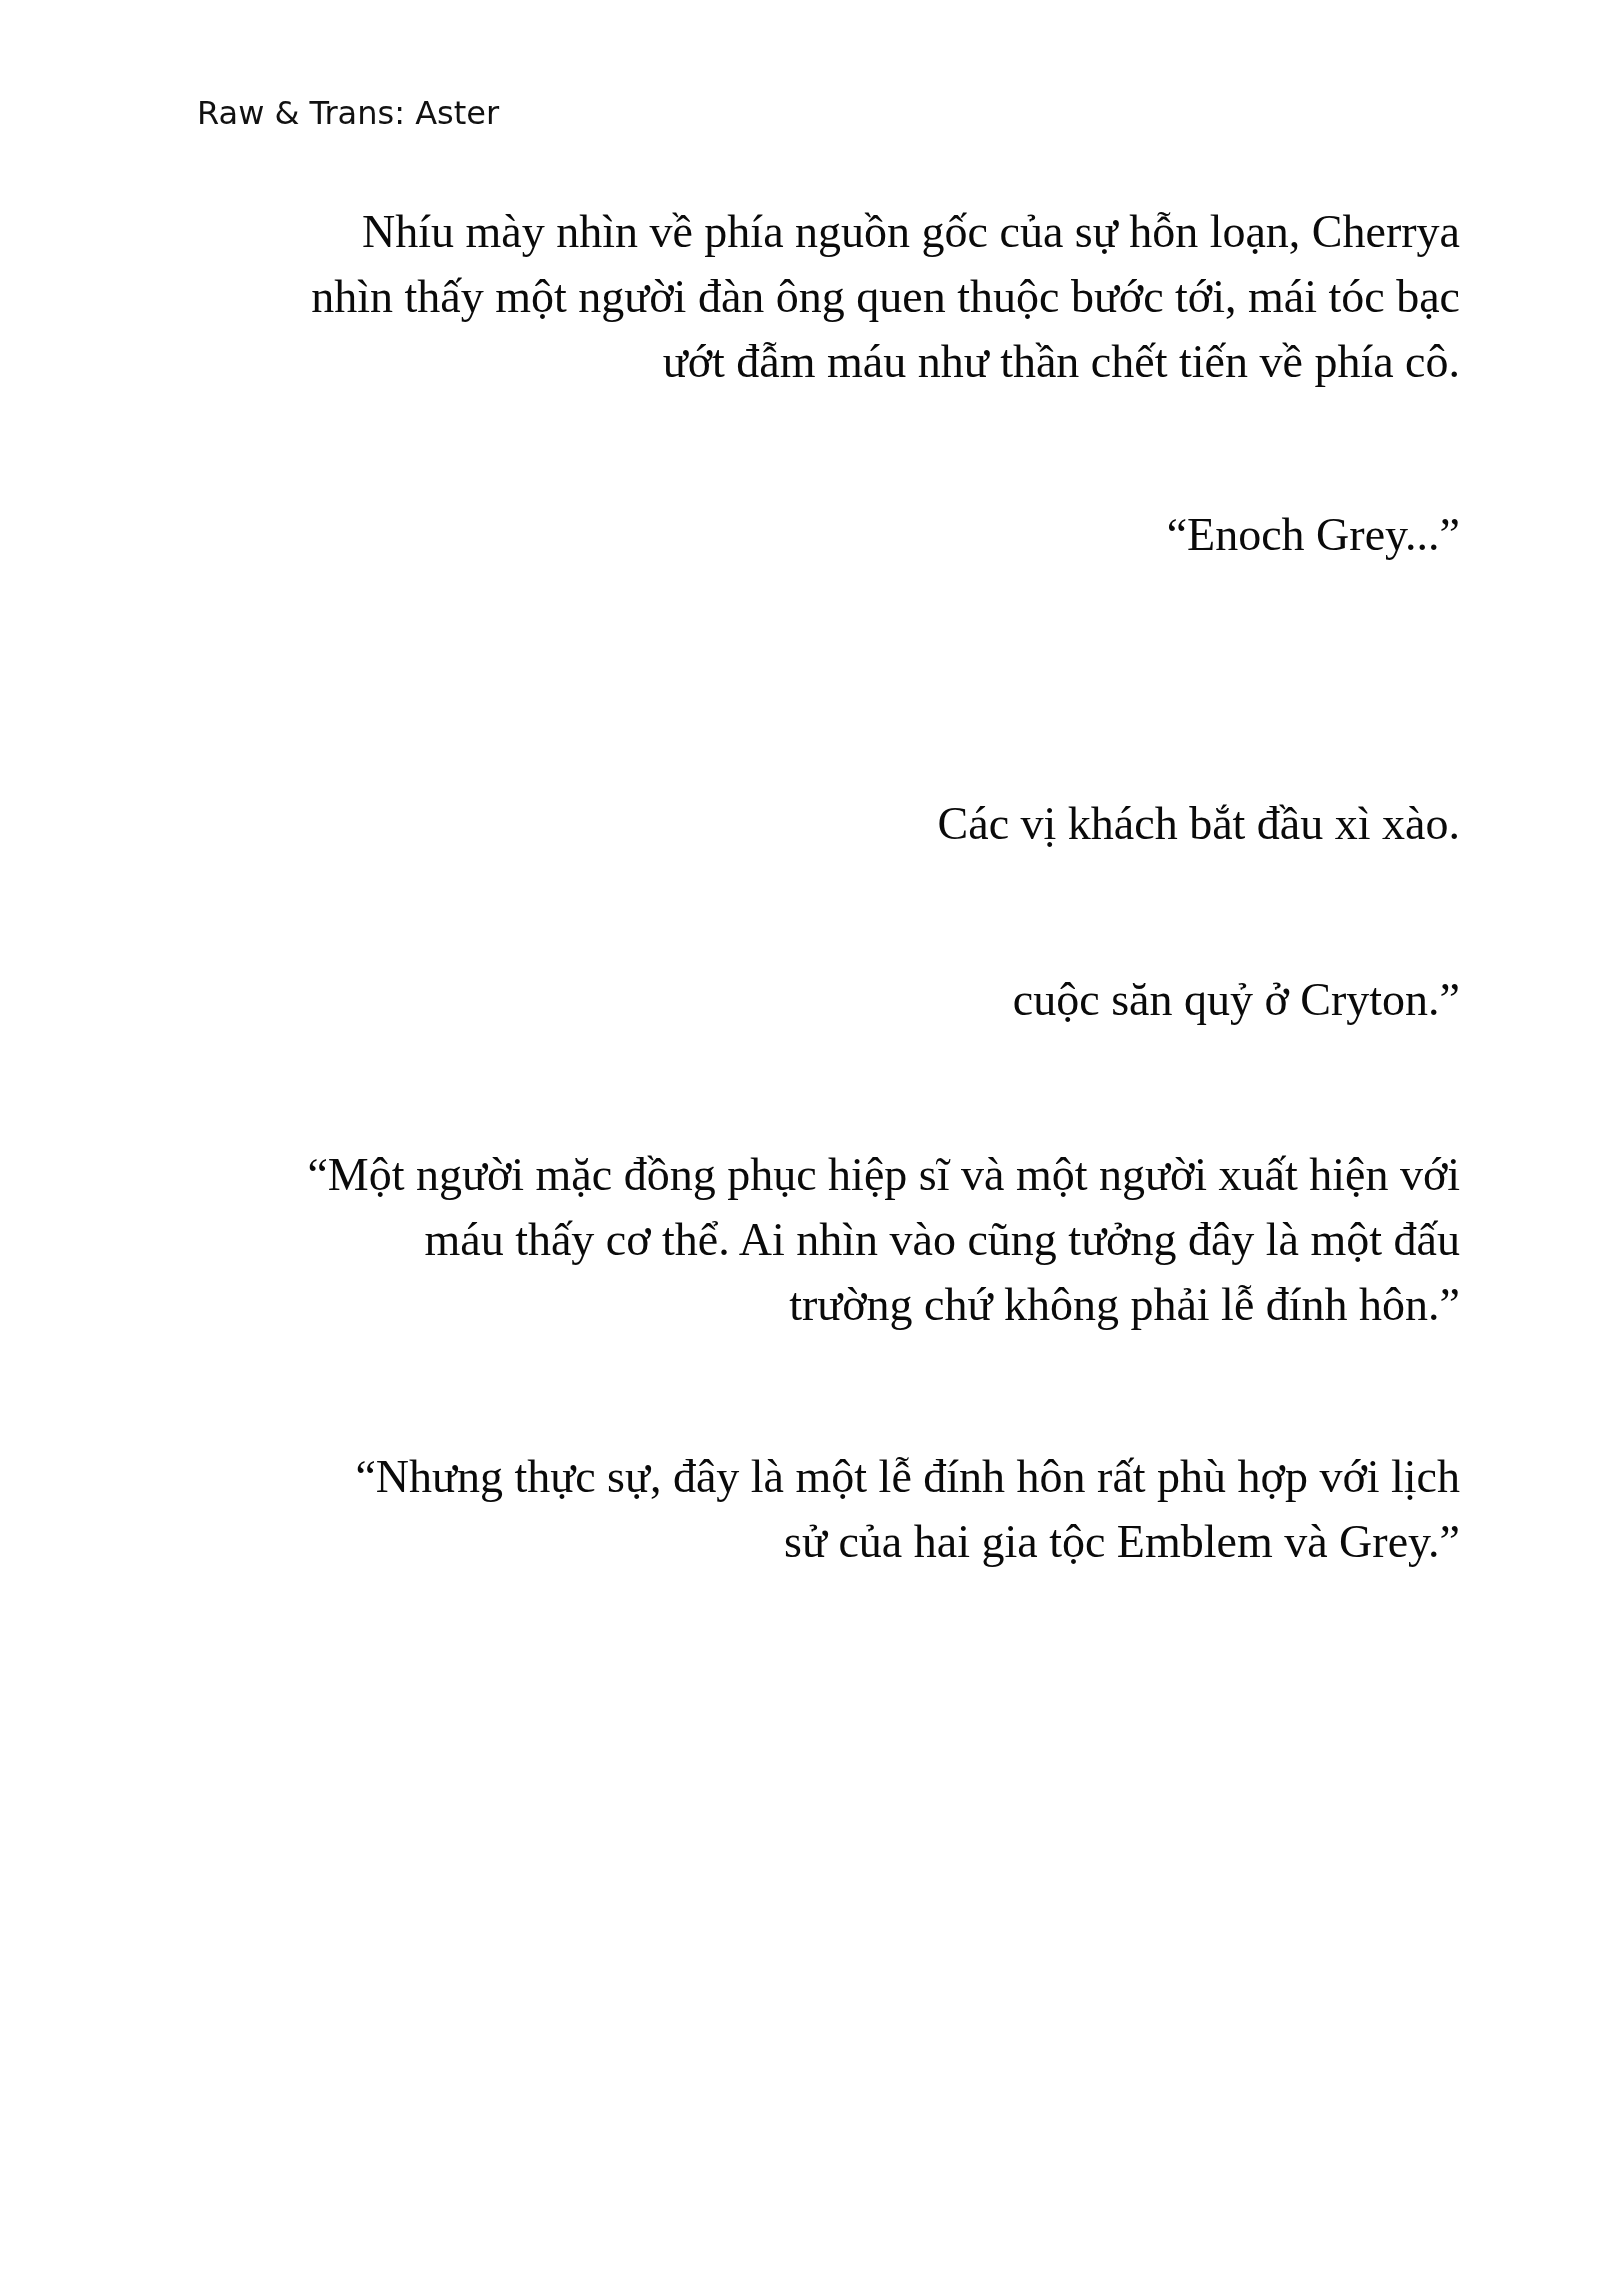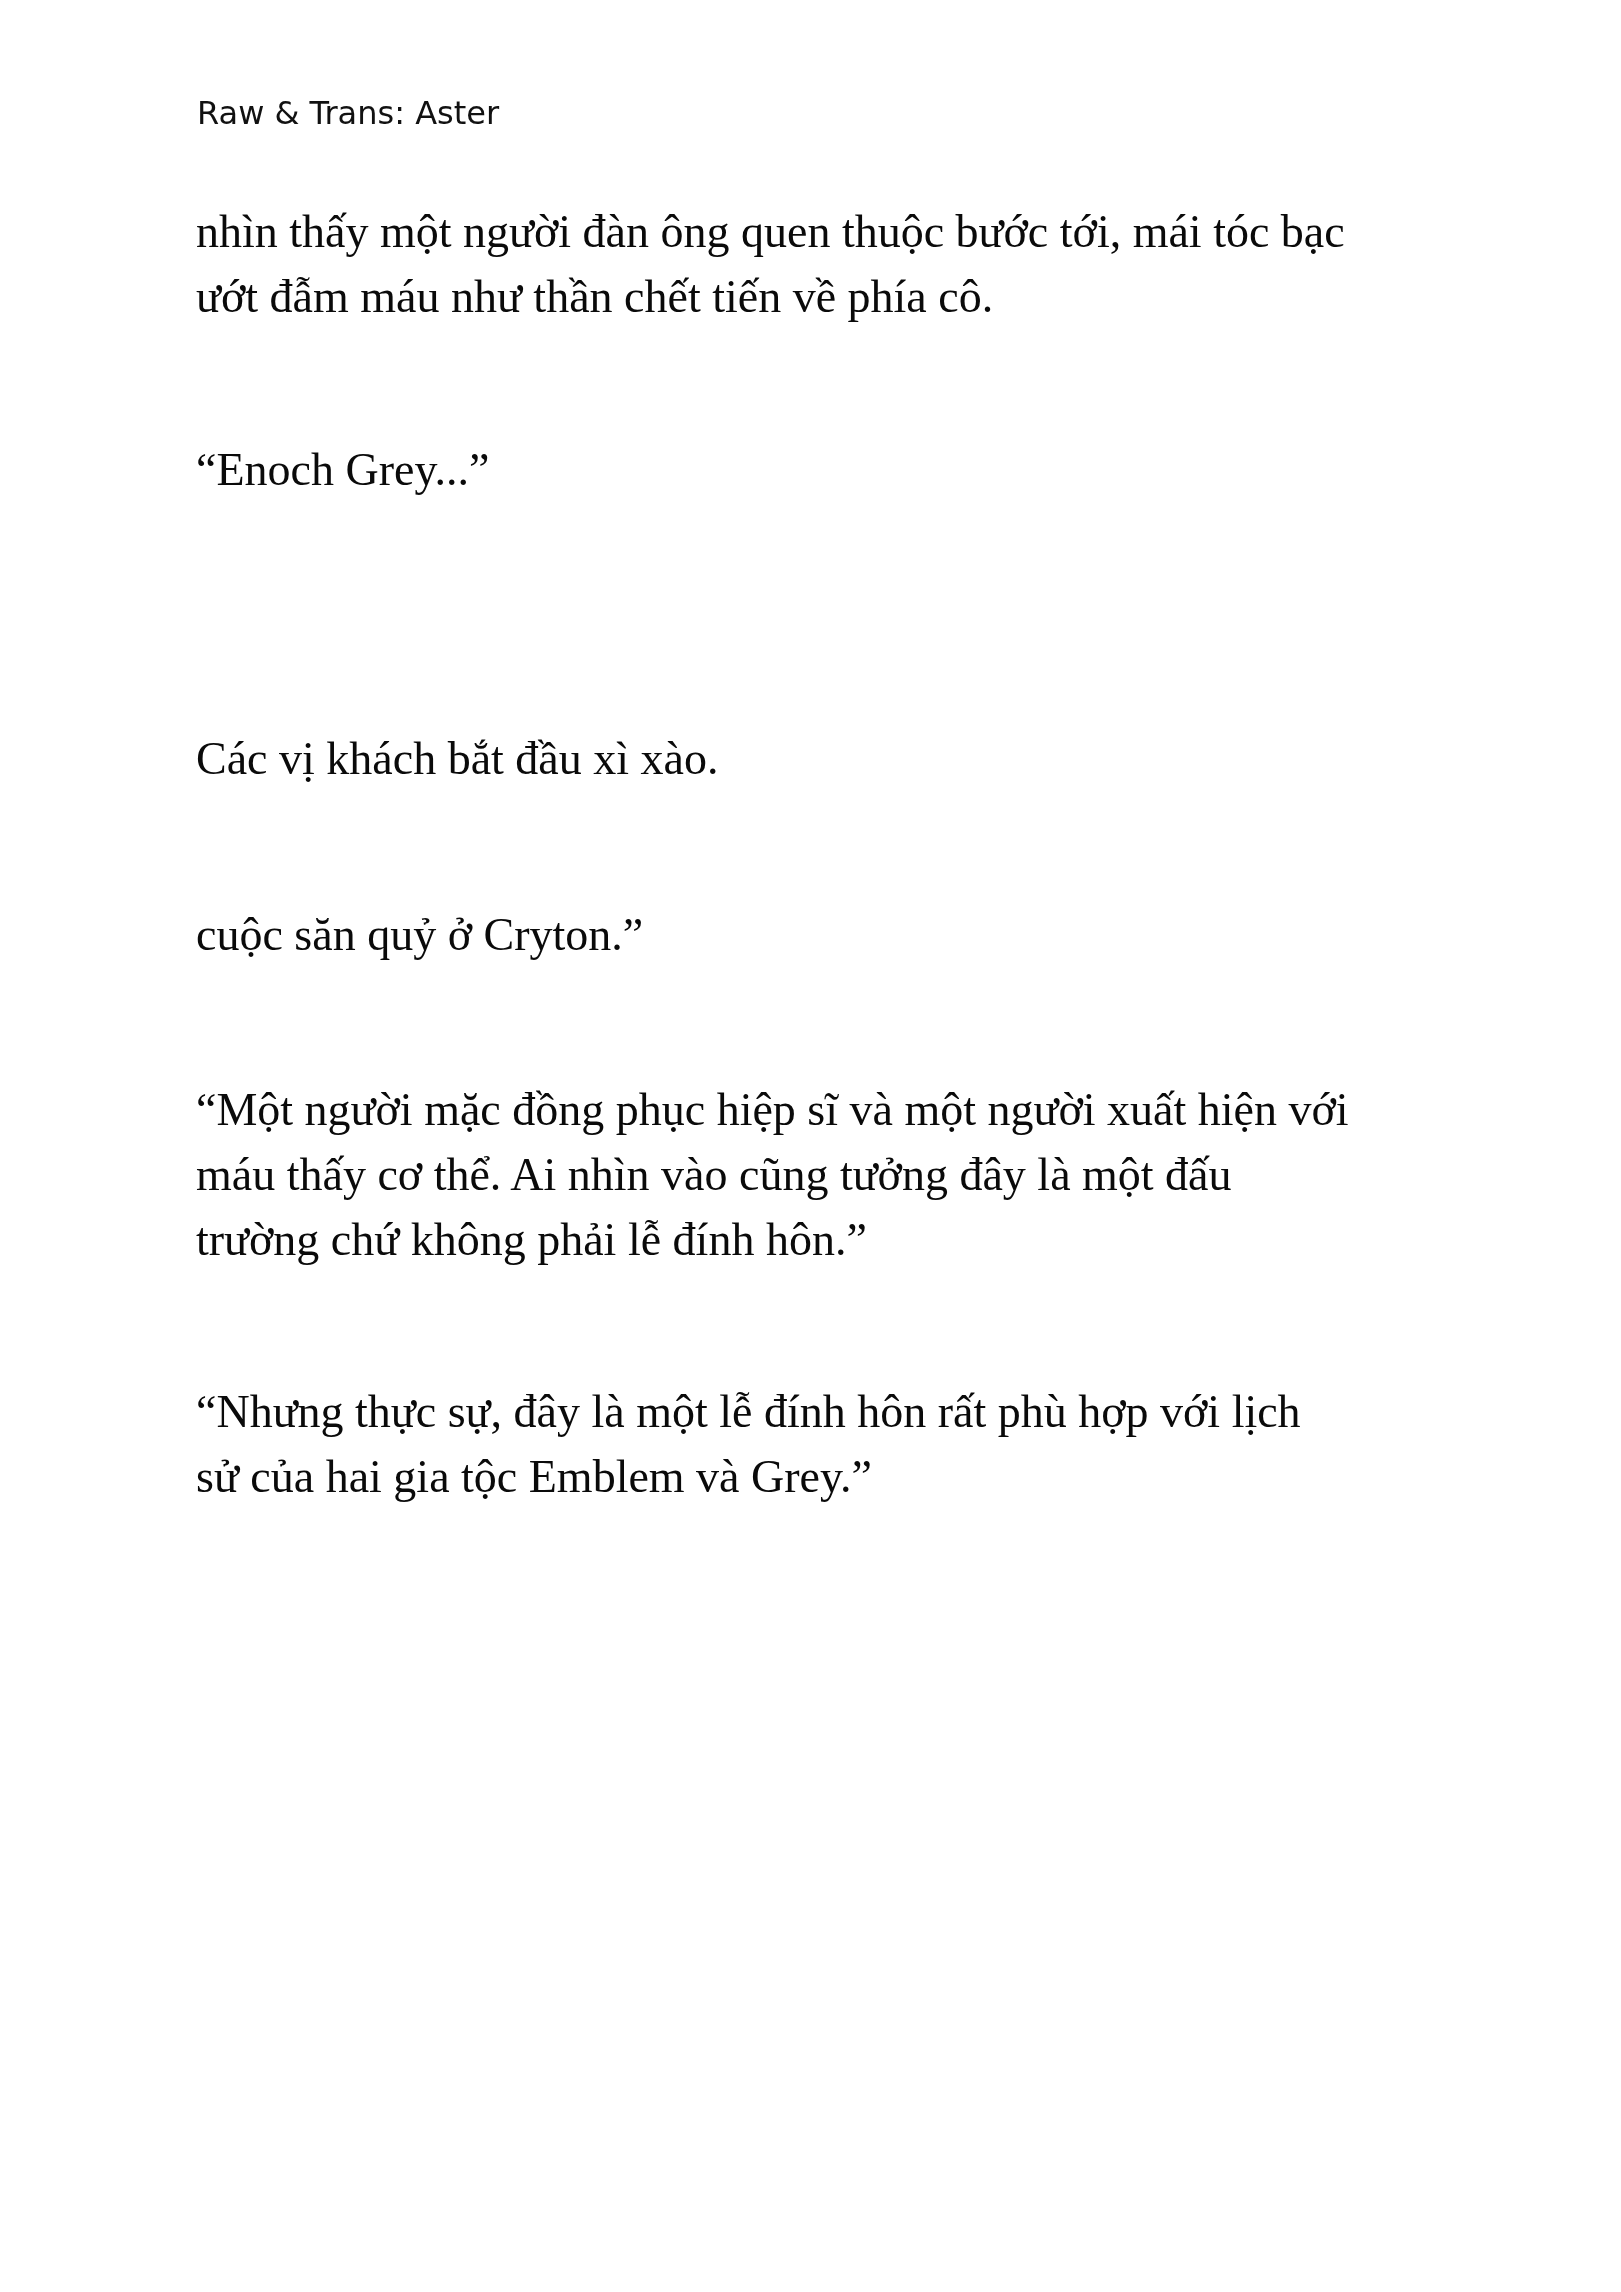--- a/index.html
+++ b/index.html
@@ -14,20 +14,21 @@
       overflow: hidden;
       color: #000000;
     }
     .page {
       position: absolute;
       left: 0;
       top: 0;
       width: 1340px;
       height: 2293px;
       background: #ffffff;
+      text-align: right;
     }
     .header {
       position: absolute;
       left: 197px;
       top: 94px;
       font-family: "DejaVu Sans", sans-serif;
       font-size: 32px;
       line-height: 39px;
       color: #111111;
       white-space: nowrap;
@@ -61,20 +62,21 @@
 </head>
 <body>
 
 <div class="page">
 
   <div class="header">Raw &amp; Trans: Aster</div>
 
   <div class="body-text">
 
     <p class="para">
+      <span class="line">Nhíu mày nhìn về phía nguồn gốc của sự hỗn loạn, Cherrya</span>
       <span class="line">nhìn thấy một người đàn ông quen thuộc bước tới, mái tóc bạc</span>
       <span class="line">ướt đẫm máu như thần chết tiến về phía cô.</span>
     </p>
     <div class="gap-1"></div>
 
     <p class="para">
       <span class="line">“Enoch Grey...”</span>
     </p>
     <div class="gap-2"></div>
 

